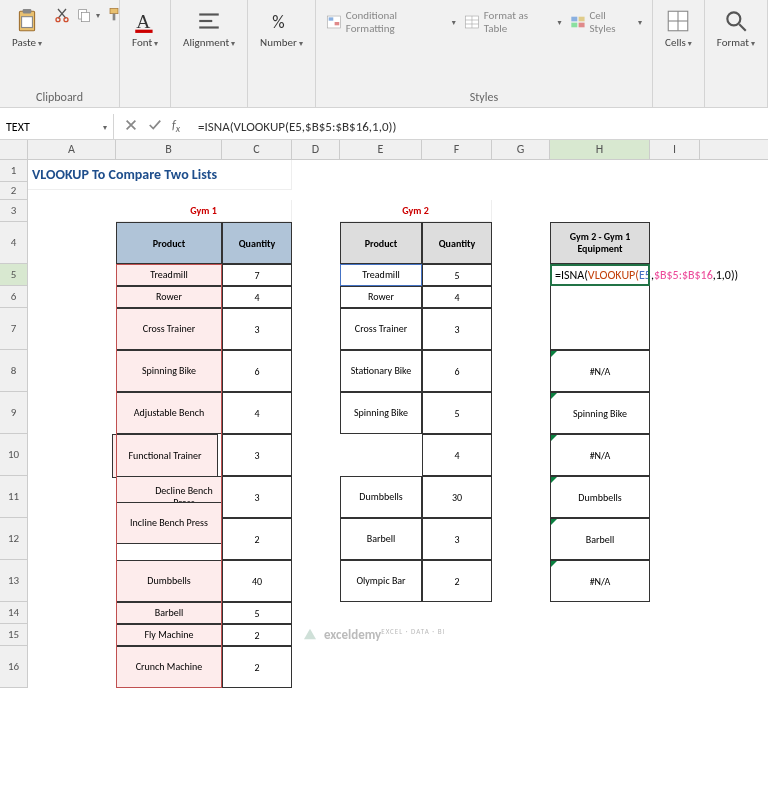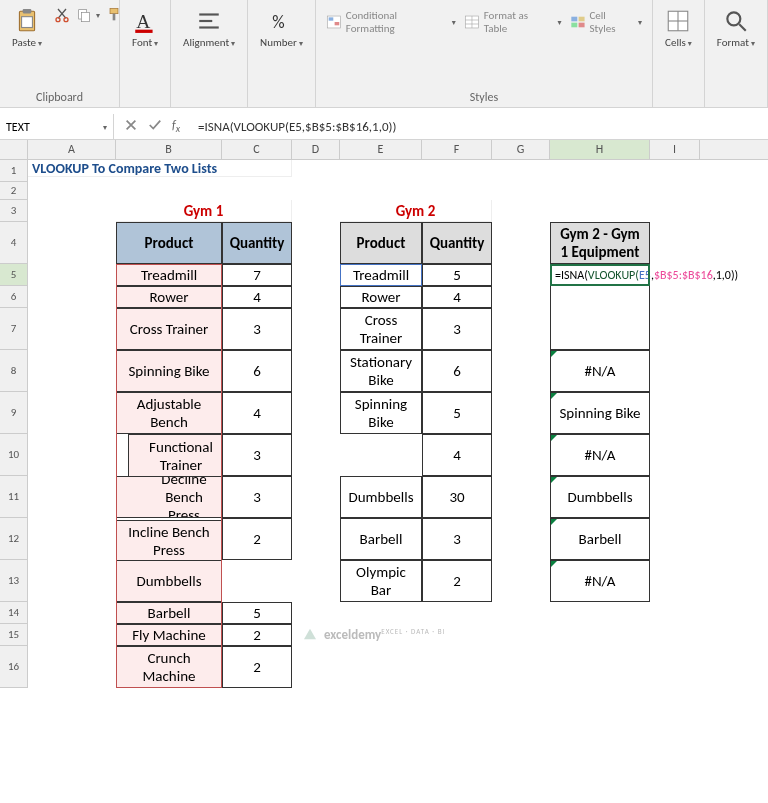--- a/index.html
+++ b/index.html
@@ -31,21 +31,21 @@
 .grid { position: relative; }
 .col-headers { display: flex; background: #f0f0f0; border-bottom: 1px solid #ccc; height: 20px; }
 .corner { width: 28px; border-right: 1px solid #ccc; background: #f0f0f0; }
 .ch { border-right: 1px solid #ccc; text-align: center; font-size: 12px; color: #555; line-height: 19px; }
 .ch.active { background: #d8e8d0; }
 .rows { display: flex; }
 .row-headers { width: 28px; background: #f0f0f0; }
 .rh { border-bottom: 1px solid #ccc; border-right: 1px solid #ccc; text-align: center; font-size: 11px; color: #555; display: flex; align-items: center; justify-content: center; }
 .rh.active { background: #d8e8d0; }
 .cells { position: relative; flex: 1; }
-.cell { position: absolute; border-right: 1px solid #eee; border-bottom: 1px solid #eee; display: flex; align-items: center; padding: 0 4px; font-size: 15px; overflow: hidden; }
+.cell { position: absolute; border-right: 1px solid #eee; border-bottom: 1px solid #eee; display: flex; align-items: center; padding: 0 4px; font-size: 10px; overflow: hidden; }
 
 .title { color: #1e4e8c; font-weight: bold; font-size: 14px; }
 .gym-lbl { color: #c00; font-weight: bold; text-align: center; justify-content: center; }
 .tbl-header { background: #b0c4d8; border: 1px solid #333 !important; font-weight: bold; justify-content: center; text-align: center; }
 .tbl-header.g2 { background: #ddd; }
 .tbl-cell { border: 1px solid #333 !important; justify-content: center; text-align: center; background: #fff; }
 .tbl-cell.g1p { background: #fdecec; }
 .edit-cell { white-space: normal; font-size: 12px; align-items: flex-start; padding: 2px 4px; line-height: 1.35; overflow: visible; z-index: 20; background: #fff; border: 1px solid #333 !important; }
 .sel-rect { position: absolute; border: 2px solid #217346; pointer-events: none; }
 .sel-rect.edit { z-index: 25; }
@@ -268,45 +268,46 @@
         <div class="rh" style="height: 42px;">9</div>
         <div class="rh" style="height: 42px;">10</div>
         <div class="rh" style="height: 42px;">11</div>
         <div class="rh" style="height: 42px;">12</div>
         <div class="rh" style="height: 42px;">13</div>
         <div class="rh" style="height: 22px;">14</div>
         <div class="rh" style="height: 22px;">15</div>
         <div class="rh" style="height: 42px;">16</div>
       </div>
     <div class="cells" id="cells-host" style="height: 528px;">
-        <div class="cell title" style="left: 0px; top: 0px; width: 264px; height: 17px;">VLOOKUP To Compare Two Lists</div>
+        <div class="cell title" style="left: 0px; top: 0px; width: 264px; height: 30px;">VLOOKUP To Compare Two Lists</div>
         <div class="cell gym-lbl" style="left: 88px; top: 40px; width: 176px; height: 22px;">Gym 1</div>
         <div class="cell gym-lbl" style="left: 312px; top: 40px; width: 152px; height: 22px;">Gym 2</div>
         <div class="cell tbl-header" style="left: 88px; top: 62px; width: 106px; height: 42px;">Product</div>
         <div class="cell tbl-header" style="left: 194px; top: 62px; width: 70px; height: 42px;">Quantity</div>
         <div class="cell tbl-header g2" style="left: 312px; top: 62px; width: 82px; height: 42px;">Product</div>
         <div class="cell tbl-header g2" style="left: 394px; top: 62px; width: 70px; height: 42px;">Quantity</div>
         <div class="cell tbl-header g2" style="left: 522px; top: 62px; width: 100px; height: 42px; white-space: normal; line-height: 1.2;">Gym 2 - Gym 1 Equipment</div>
         <div class="cell tbl-cell g1p" style="left: 88px; top: 104px; width: 106px; height: 22px; white-space: normal; line-height: 1.2;">Treadmill</div>
         <div class="cell tbl-cell" style="left: 194px; top: 104px; width: 70px; height: 22px;">7</div>
         <div class="cell tbl-cell g1p" style="left: 88px; top: 126px; width: 106px; height: 22px; white-space: normal; line-height: 1.2;">Rower</div>
         <div class="cell tbl-cell" style="left: 194px; top: 126px; width: 70px; height: 22px;">4</div>
         <div class="cell tbl-cell g1p" style="left: 88px; top: 148px; width: 106px; height: 42px; white-space: normal; line-height: 1.2;">Cross Trainer</div>
         <div class="cell tbl-cell" style="left: 194px; top: 148px; width: 70px; height: 42px;">3</div>
         <div class="cell tbl-cell g1p" style="left: 88px; top: 190px; width: 106px; height: 42px; white-space: normal; line-height: 1.2;">Spinning Bike</div>
         <div class="cell tbl-cell" style="left: 194px; top: 190px; width: 70px; height: 42px;">6</div>
         <div class="cell tbl-cell g1p" style="left: 88px; top: 232px; width: 106px; height: 42px; white-space: normal; line-height: 1.2;">Adjustable Bench</div>
         <div class="cell tbl-cell" style="left: 194px; top: 232px; width: 70px; height: 42px;">4</div>
-        <div class="cell tbl-cell g1p" style="left: 100px; top: 274px; width: 106px; height: 44px; white-space: normal; line-height: 1.2;">Functional Trainer</div>
+        <div class="cell tbl-cell g1p" style="left: 84px; top: 274px; width: 106px; height: 44px; white-space: normal; line-height: 1.2;">Functional Trainer</div>
         <div class="cell tbl-cell" style="left: 194px; top: 274px; width: 70px; height: 42px;">3</div>
         <div class="cell tbl-cell g1p" style="left: 88px; top: 316px; width: 106px; height: 42px; white-space: normal; line-height: 1.2; padding-left: 34px;">Decline Bench Press</div>
         <div class="cell tbl-cell" style="left: 194px; top: 316px; width: 70px; height: 42px;">3</div>
-        <div class="cell tbl-cell g1p" style="left: 88px; top: 360px; width: 106px; height: 42px; white-space: normal; line-height: 1.2;">Incline Bench Press</div>
+        <div class="cell tbl-cell g1p" style="left: 88px; top: 342px; width: 106px; height: 42px; white-space: normal; line-height: 1.2;">Incline Bench Press</div>
         <div class="cell tbl-cell" style="left: 194px; top: 358px; width: 70px; height: 42px;">2</div>
         <div class="cell tbl-cell g1p" style="left: 88px; top: 400px; width: 106px; height: 42px; white-space: normal; line-height: 1.2;">Dumbbells</div>
+        <div class="cell tbl-cell" style="left: 194px; top: 400px; width: 70px; height: 42px;">40</div>
         <div class="cell tbl-cell g1p" style="left: 88px; top: 442px; width: 106px; height: 22px; white-space: normal; line-height: 1.2;">Barbell</div>
         <div class="cell tbl-cell" style="left: 194px; top: 442px; width: 70px; height: 22px;">5</div>
         <div class="cell tbl-cell g1p" style="left: 88px; top: 464px; width: 106px; height: 22px; white-space: normal; line-height: 1.2;">Fly Machine</div>
         <div class="cell tbl-cell" style="left: 194px; top: 464px; width: 70px; height: 22px;">2</div>
         <div class="cell tbl-cell g1p" style="left: 88px; top: 486px; width: 106px; height: 42px; white-space: normal; line-height: 1.2;">Crunch Machine</div>
         <div class="cell tbl-cell" style="left: 194px; top: 486px; width: 70px; height: 42px;">2</div>
         <div class="cell tbl-cell" style="left: 312px; top: 104px; width: 82px; height: 22px; white-space: normal; line-height: 1.2;">Treadmill</div>
         <div class="cell tbl-cell" style="left: 394px; top: 104px; width: 70px; height: 22px;">5</div>
         <div class="cell tbl-cell" style="left: 312px; top: 126px; width: 82px; height: 22px; white-space: normal; line-height: 1.2;">Rower</div>
         <div class="cell tbl-cell" style="left: 394px; top: 126px; width: 70px; height: 22px;">4</div>
@@ -318,21 +319,21 @@
         <div class="cell tbl-cell" style="left: 394px; top: 232px; width: 70px; height: 42px;">5</div>
         <div class="cell tbl-cell" style="left: 394px; top: 274px; width: 70px; height: 42px;">4</div>
         <div class="cell tbl-cell" style="left: 312px; top: 316px; width: 82px; height: 42px; white-space: normal; line-height: 1.2;">Dumbbells</div>
         <div class="cell tbl-cell" style="left: 394px; top: 316px; width: 70px; height: 42px;">30</div>
         <div class="cell tbl-cell" style="left: 312px; top: 358px; width: 82px; height: 42px; white-space: normal; line-height: 1.2;">Barbell</div>
         <div class="cell tbl-cell" style="left: 394px; top: 358px; width: 70px; height: 42px;">3</div>
         <div class="cell tbl-cell" style="left: 312px; top: 400px; width: 82px; height: 42px; white-space: normal; line-height: 1.2;">Olympic Bar</div>
         <div class="cell tbl-cell" style="left: 394px; top: 400px; width: 70px; height: 42px;">2</div>
         <div class="cell edit-cell" style="left: 522px; top: 104px; width: 100px; height: 86px;">
           <span>=ISNA(</span>
-          <span style="color:#14532d">VLOOKUP(</span>
+          <span style="color:#c2410c">VLOOKUP(</span>
           <span style="color:#4472c4">E5</span>
           <span>,</span>
           <span style="color:#ec4899">$B$5:$B$16</span>
           <span>,1,</span>
           <span>0</span>
           <span>))</span>
           <span style="border-left:1px solid #000;margin-left:1px"></span>
         </div>
         <div class="cell tbl-cell greentri" style="left: 522px; top: 190px; width: 100px; height: 42px; white-space: normal;">#N/A</div>
         <div class="cell tbl-cell greentri" style="left: 522px; top: 232px; width: 100px; height: 42px; white-space: normal;">Spinning Bike</div>

